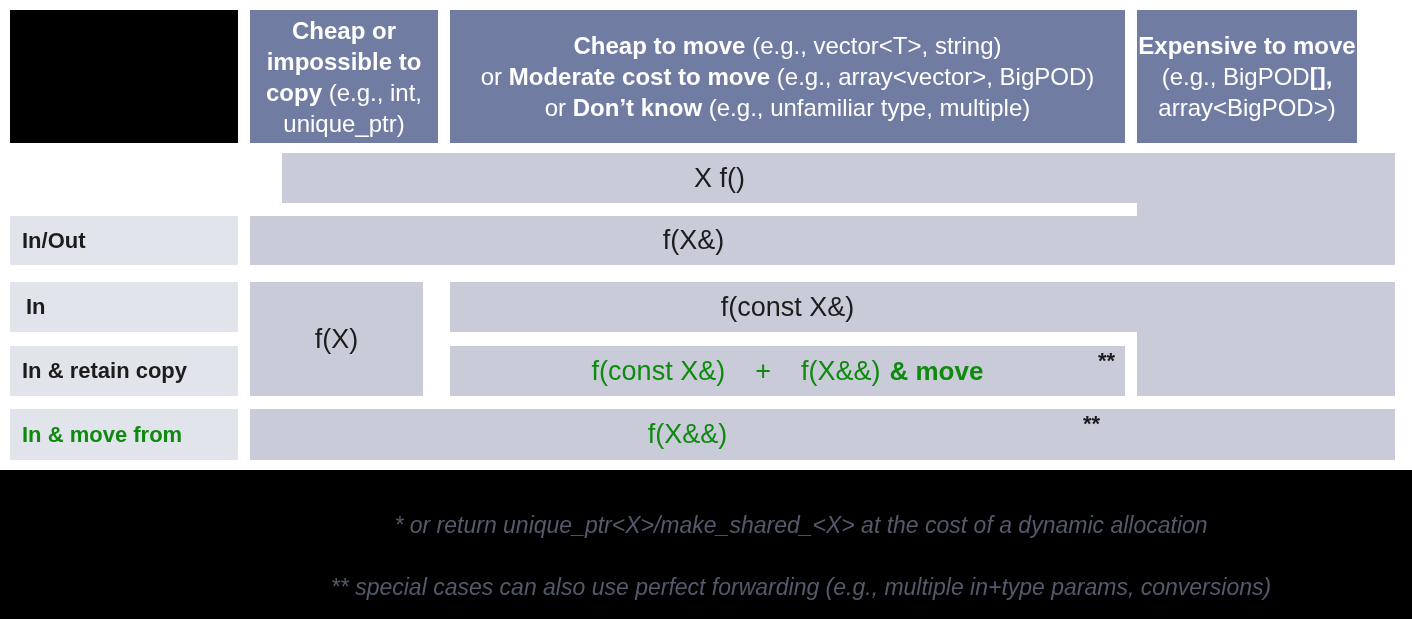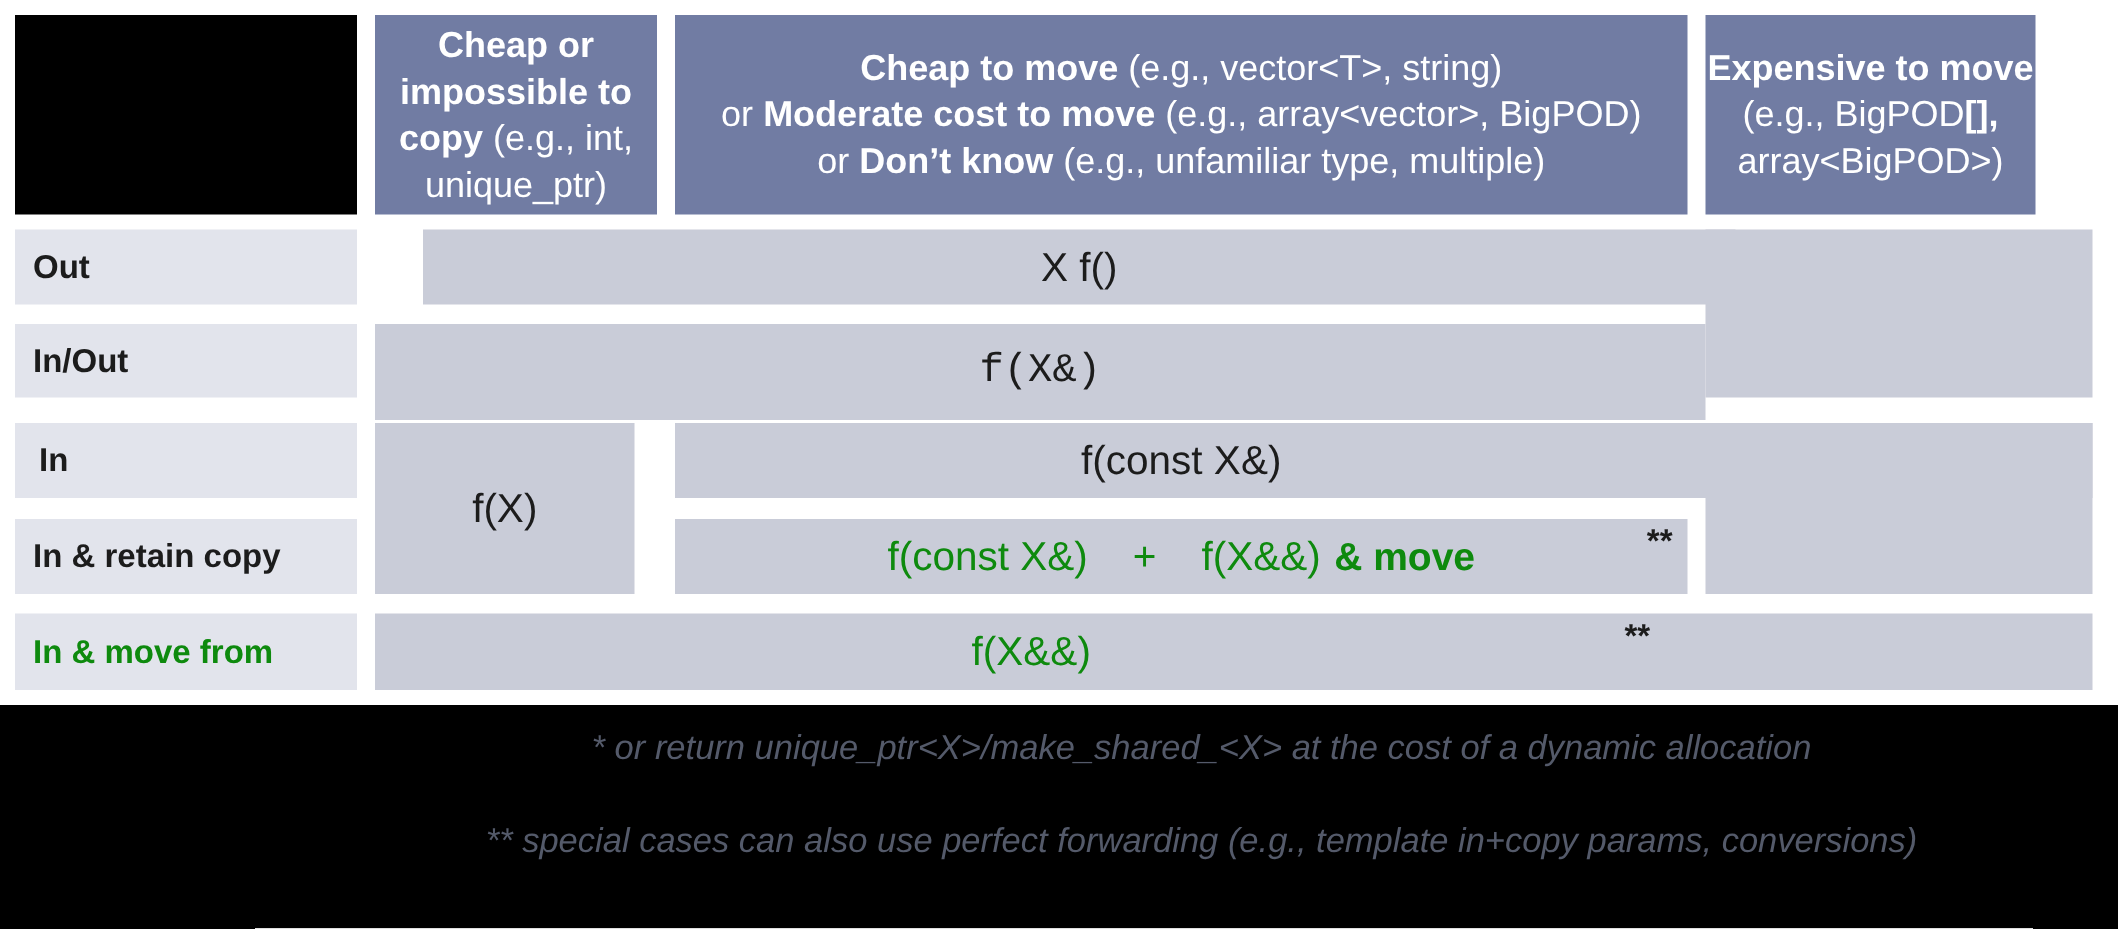--- a/index.html
+++ b/index.html
@@ -33,21 +33,21 @@
     position:absolute; left:0; top:0; height:100%;
     display:flex; align-items:center; justify-content:center;
   }
   .movetag { font-size:26px; margin-left:9px; font-weight:bold; }
   .plus { margin:0 30px; }
   .footer {
     left:0; top:470px; width:1412px; height:149px; background:var(--black,#000);
     box-sizing:border-box; padding-left:190px; text-align:center;
     color:var(--footnote-text,#545a6a); font-style:italic; font-size:23px;
   }
-  .footer .fn1 { margin-top:15px; }
+  .footer .fn1 { margin-top:42px; }
   .footer .fn2 { margin-top:35px; }
 </style>
 </head>
 <body>
 
 <div class="stage">
 
   <div class="abs corner"></div>
 
   <div class="abs hdr hdr1">
@@ -59,43 +59,40 @@
     <div><span>or </span><b>Moderate cost to move</b><span> (e.g., array&lt;vector&gt;, BigPOD)</span></div>
     <div><span>or </span><b>Don’t know</b><span> (e.g., unfamiliar type, multiple)</span></div>
   </div>
 
   <div class="abs hdr hdr3">
     <div><b>Expensive to move</b></div>
     <div><span>(e.g., BigPOD</span><b>[],</b></div>
     <div><span>array&lt;BigPOD&gt;)</span></div>
   </div>
 
-  <div class="abs rowlabel" style="top:153px;height:50px;">
-      <span>Out</span>
-    </div>
   <div class="abs rowlabel" style="top:216px;height:49px;">
       <span>In/Out</span>
     </div>
   <div class="abs rowlabel" style="top:282px;height:50px;padding-left:16px;">
       <span>In</span>
     </div>
   <div class="abs rowlabel" style="top:346px;height:50px;">
       <span>In &amp; retain copy</span>
     </div>
   <div class="abs rowlabel green" style="top:409px;height:51px;">
       <span>In &amp; move from</span>
     </div>
 
   <div class="abs band" style="left:250px;top:153px;width:875px;height:50px;margin-left:32px;">
     <span>X f()</span>
   </div>
 
   <div class="abs band" style="left:1137px;top:153px;width:258px;height:112px;"></div>
 
-  <div class="abs band" style="left:250px;top:216px;width:887px;height:64px;font-family:Liberation Mono, monospace;">
+  <div class="abs band" style="left:250px;top:216px;width:887px;height:49px;">
     <span>f(X&amp;)</span>
   </div>
 
   <div class="abs band" style="left:250px;top:282px;width:173px;height:114px;">
     <span>f(X)</span>
   </div>
 
   <div class="abs band" style="left:450px;top:282px;width:945px;height:50px;">
     <div class="inner-center" style="width:675px;">
       <span>f(const X&amp;)</span>
@@ -114,16 +111,16 @@
 
   <div class="abs band" style="left:250px;top:409px;width:1145px;height:51px;">
     <div class="inner-center" style="width:875px;">
       <span class="green">f(X&amp;&amp;)</span>
     </div>
     <span class="stars" style="left:833px;top:2px;">**</span>
   </div>
 
   <div class="abs footer">
     <div class="fn1">* or return unique_ptr&lt;X&gt;/make_shared_&lt;X&gt; at the cost of a dynamic allocation</div>
-    <div class="fn2">** special cases can also use perfect forwarding (e.g., template in+copy params, conversions)</div>
+    <div class="fn2">** special cases can also use perfect forwarding (e.g., multiple in+type params, conversions)</div>
   </div>
 
 </div>
 
 </body></html>

